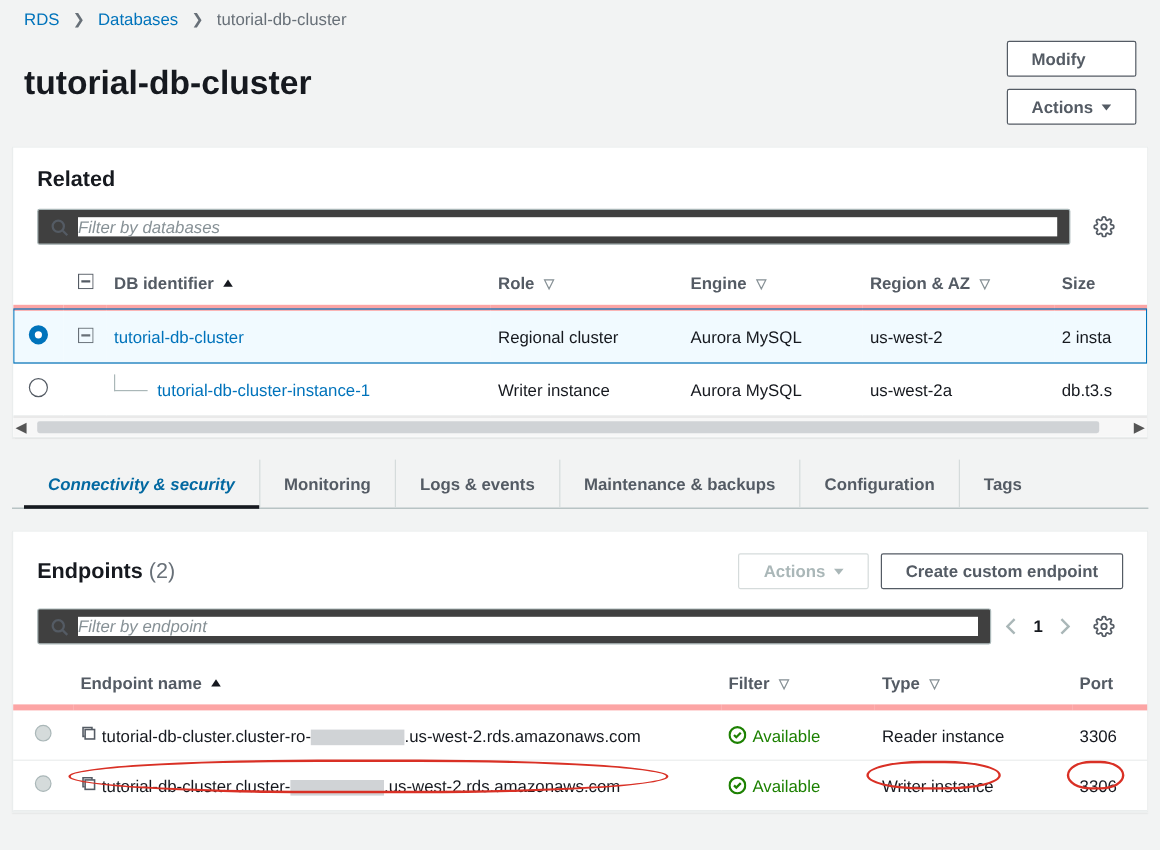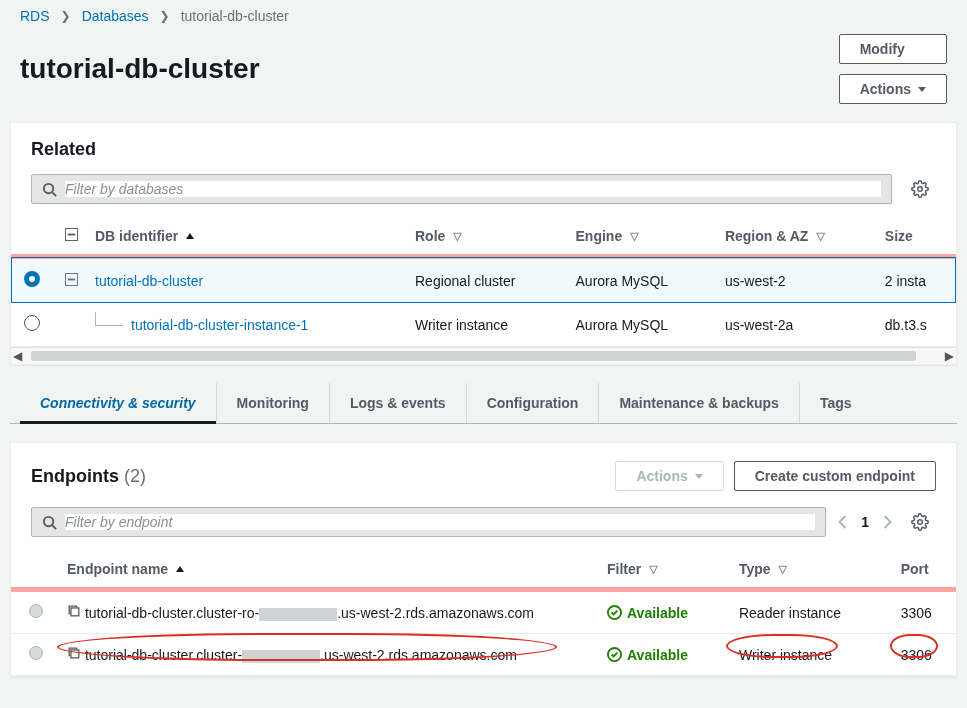--- a/index.html
+++ b/index.html
@@ -66,21 +66,21 @@
       padding: 8px 20px 14px;
     }
     .search-wrap {
       flex: 1;
       display: flex;
       align-items: center;
       border: 1px solid #aab7b8;
       border-radius: 2px;
       padding: 6px 10px;
       gap: 8px;
-      background: #e5e5e5;
+      background: #404040;
     }
     .search-wrap input {
       border: none;
       outline: none;
       flex: 1;
       font-size: 14px;
       font-style: italic;
       color: #687078;
     }
     .search-wrap input::placeholder { font-style: italic; color: #879196; }
@@ -155,21 +155,21 @@
       align-items: center;
       padding: 18px 20px 8px;
     }
     .endpoints-title { font-size: 18px; font-weight: 700; }
     .count-muted { color: #687078; font-weight: 400; }
     .endpoints-actions { display: flex; gap: 10px; }
     .pager {
       display: flex; align-items: center; gap: 14px;
     }
     .pager-num { font-weight: 700; }
-    .available { color: #1d8102; font-weight: 700; display: flex; align-items: center; gap: 5px; }
+    .available { color: #1d8102; font-weight: 400; display: flex; align-items: center; gap: 5px; }
     .dot-radio {
       width: 14px; height: 14px; border: 1px solid #aab7b8; border-radius: 50%;
       display: inline-block; background: #d5dbdb;
     }
     .circle-mark {
       position: absolute;
       border: 2px solid #d93025;
       border-radius: 50%;
       pointer-events: none;
     }
@@ -301,22 +301,22 @@
       <div class="scroll-thumb"></div>
       <span>▶</span>
     </div>
   </div>
 </div>
 
 <div class="tabs">
   <div class="tab active">Connectivity &amp; security</div>
   <div class="tab">Monitoring</div>
   <div class="tab">Logs &amp; events</div>
+  <div class="tab">Maintenance &amp; backups</div>
   <div class="tab">Configuration</div>
-  <div class="tab">Maintenance &amp; backups</div>
   <div class="tab">Tags</div>
 </div>
 
 <div class="under-tabs-spacer"></div>
 
 <div class="panel" style="position:relative;margin-bottom:0;">
   <div class="endpoints-header">
     <div class="endpoints-title">
       <span>Endpoints</span>
       <span class="count-muted">(2)</span>

